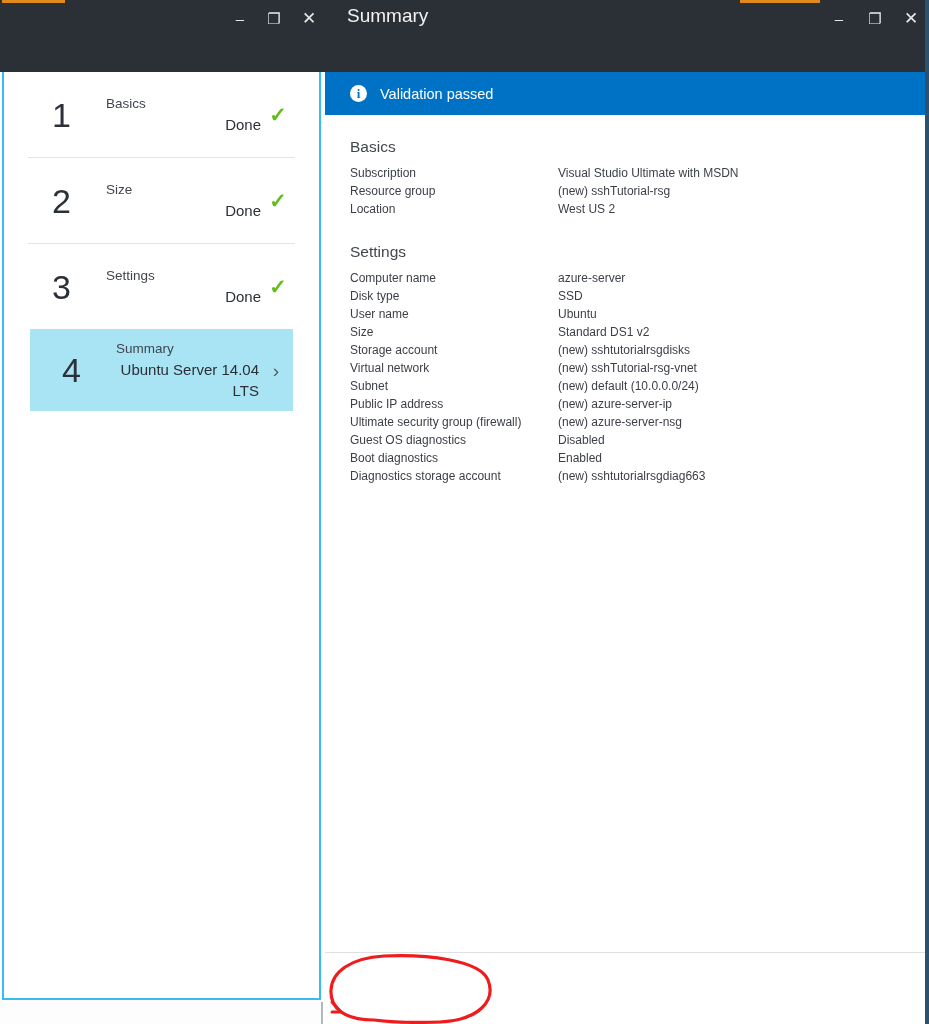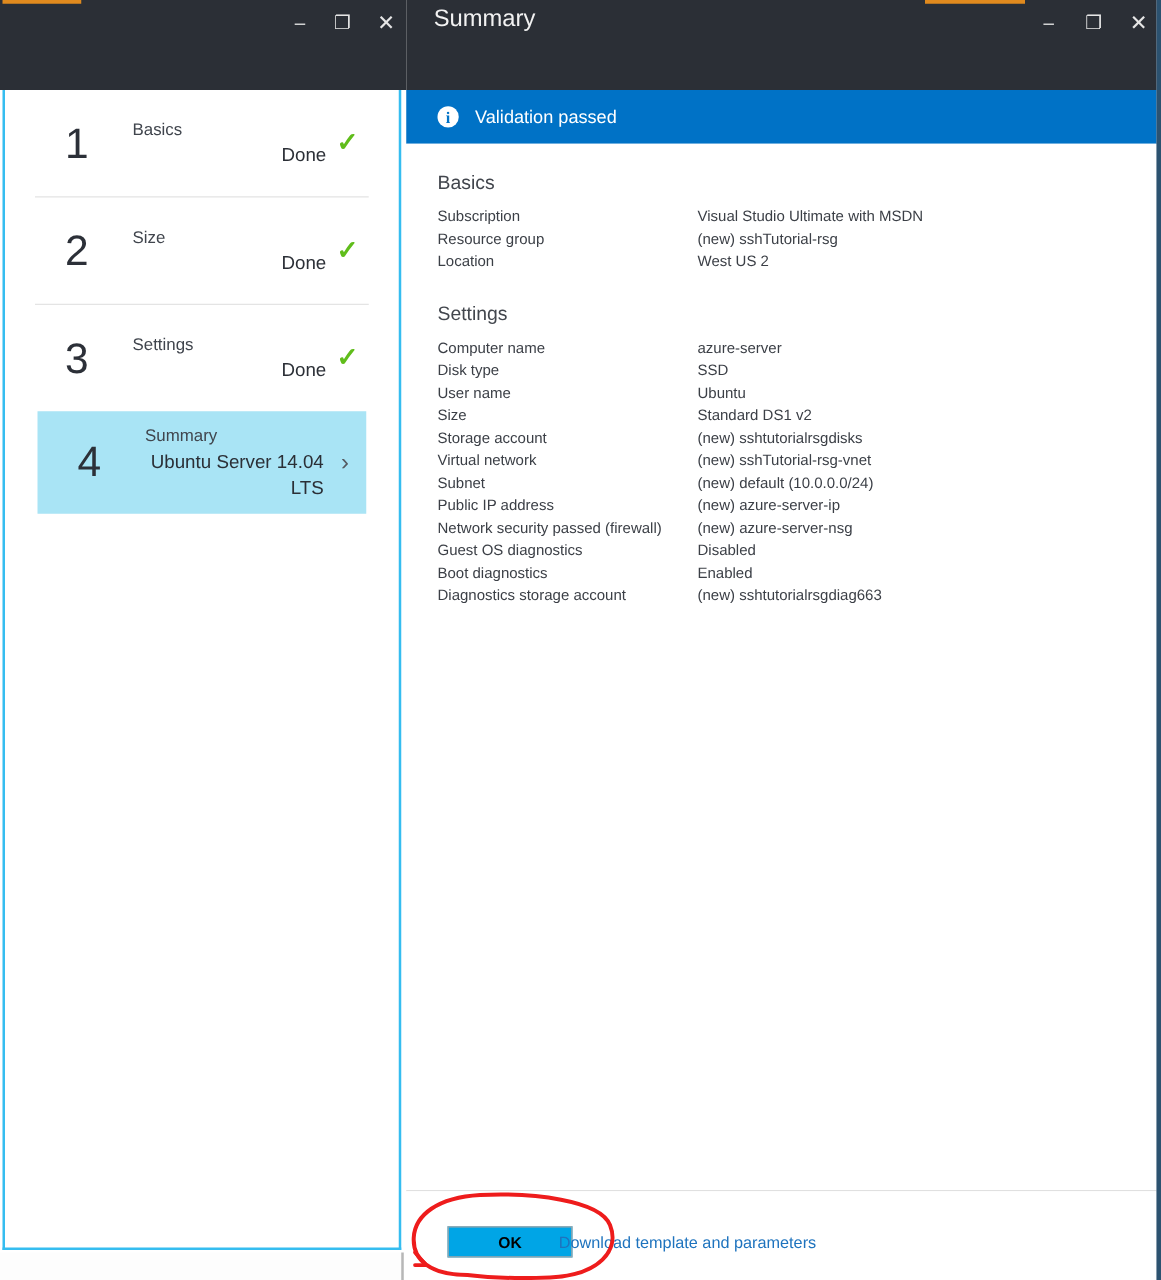--- a/index.html
+++ b/index.html
@@ -382,44 +382,40 @@
         </tr>
         <tr>
           <td class="kv-k">Subnet</td>
           <td class="kv-v">(new) default (10.0.0.0/24)</td>
         </tr>
         <tr>
           <td class="kv-k">Public IP address</td>
           <td class="kv-v">(new) azure-server-ip</td>
         </tr>
         <tr>
-          <td class="kv-k">Network security passed (firewall)</td>
+          <td class="kv-k">Ultimate security group (firewall)</td>
           <td class="kv-v">(new) azure-server-nsg</td>
         </tr>
         <tr>
           <td class="kv-k">Guest OS diagnostics</td>
           <td class="kv-v">Disabled</td>
         </tr>
         <tr>
           <td class="kv-k">Boot diagnostics</td>
           <td class="kv-v">Enabled</td>
         </tr>
         <tr>
           <td class="kv-k">Diagnostics storage account</td>
           <td class="kv-v">(new) sshtutorialrsgdiag663</td>
         </tr>
       </tbody>
     </table>
 
   </div>
 
   <div id="footer-divider"></div>
-  <div id="footer">
-    <div id="ok-button">OK</div>
-    <div id="download-link">Download template and parameters</div>
-  </div>
 
 </div>
 
 <svg id="annotation" viewBox="0 0 190 72">
   <path d="M 52 68 C 22 68 8 56 9 38 C 10 20 28 6 62 4 C 104 2 158 8 166 28 C 174 48 158 68 118 70 C 92 71 68 70 52 68 Z" fill="none" stroke="#ee1c1c" stroke-width="3.2" stroke-linecap="round"></path>
   <path d="M 10 50 L 19 60 L 10 60" fill="none" stroke="#ee1c1c" stroke-width="3" stroke-linecap="round"></path>
 </svg>
 
 </body></html>

